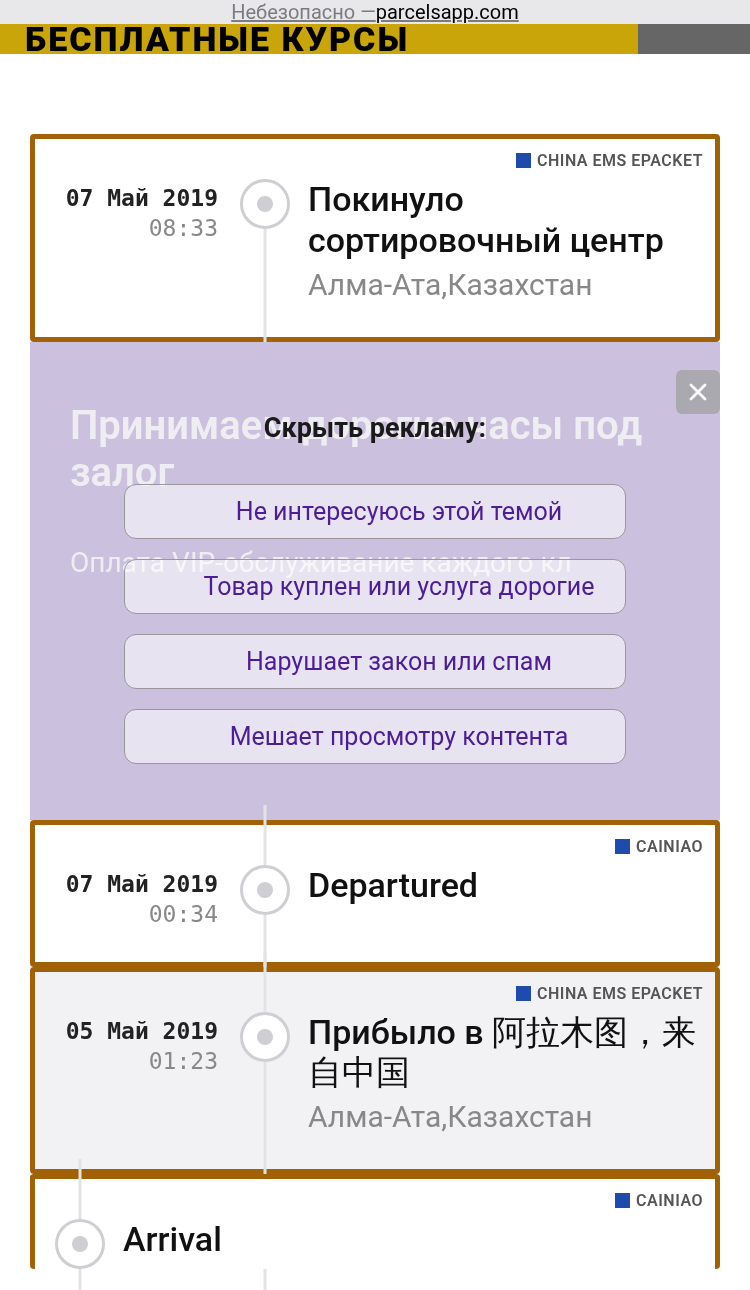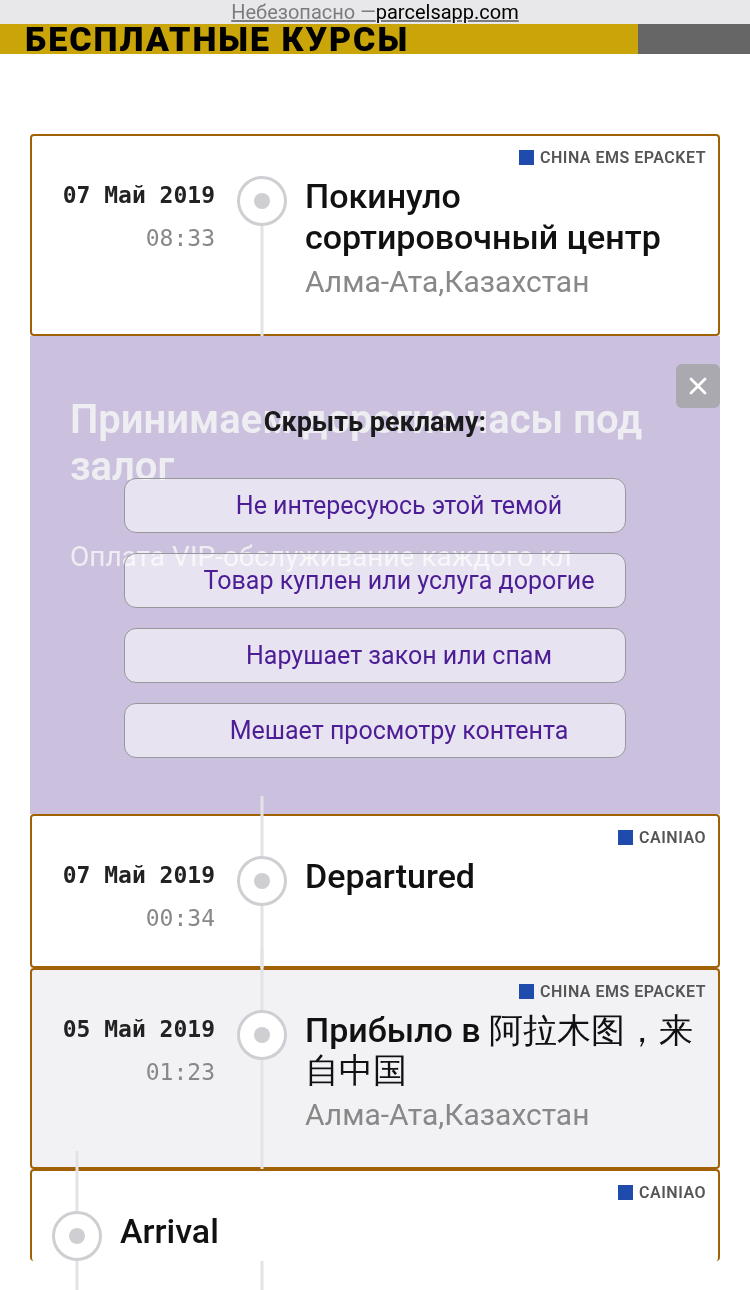--- a/index.html
+++ b/index.html
@@ -39,21 +39,21 @@
   position: absolute;
   right: 0;
   top: 0;
   width: 112px;
   height: 30px;
   background: #666;
 }
 .page-gap { height: 80px; }
 .timeline-wrap { padding: 0 30px; }
 .card {
-  border: 2px solid #a16207;
+  border: 5px solid #a16207;
   border-radius: 4px;
   position: relative;
   background: #fff;
 }
 .card.muted { background: #f2f2f5; }
 .carrier-tag {
   position: absolute;
   top: 12px;
   right: 12px;
   display: flex;
@@ -85,21 +85,21 @@
 .date-col .date {
   font-family: Menlo, Consolas, monospace;
   font-size: 23px;
   font-weight: 700;
   color: #222;
 }
 .date-col .time {
   font-family: Menlo, Consolas, monospace;
   font-size: 23px;
   color: #888;
-  margin-top: 17px;
+  margin-top: 4px;
 }
 .dot-col {
   width: 70px;
   display: flex;
   justify-content: center;
   position: relative;
 }
 .dot {
   width: 50px;
   height: 50px;

